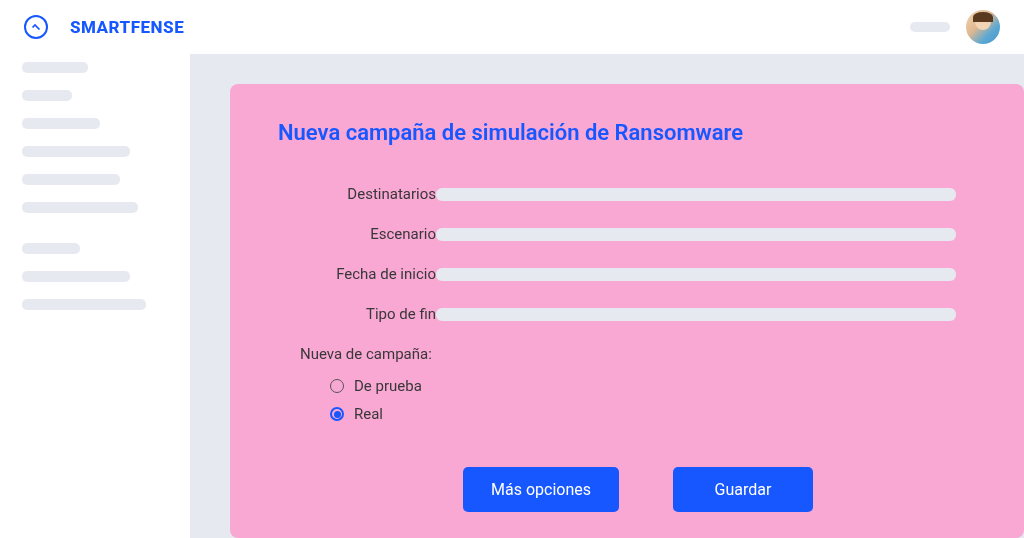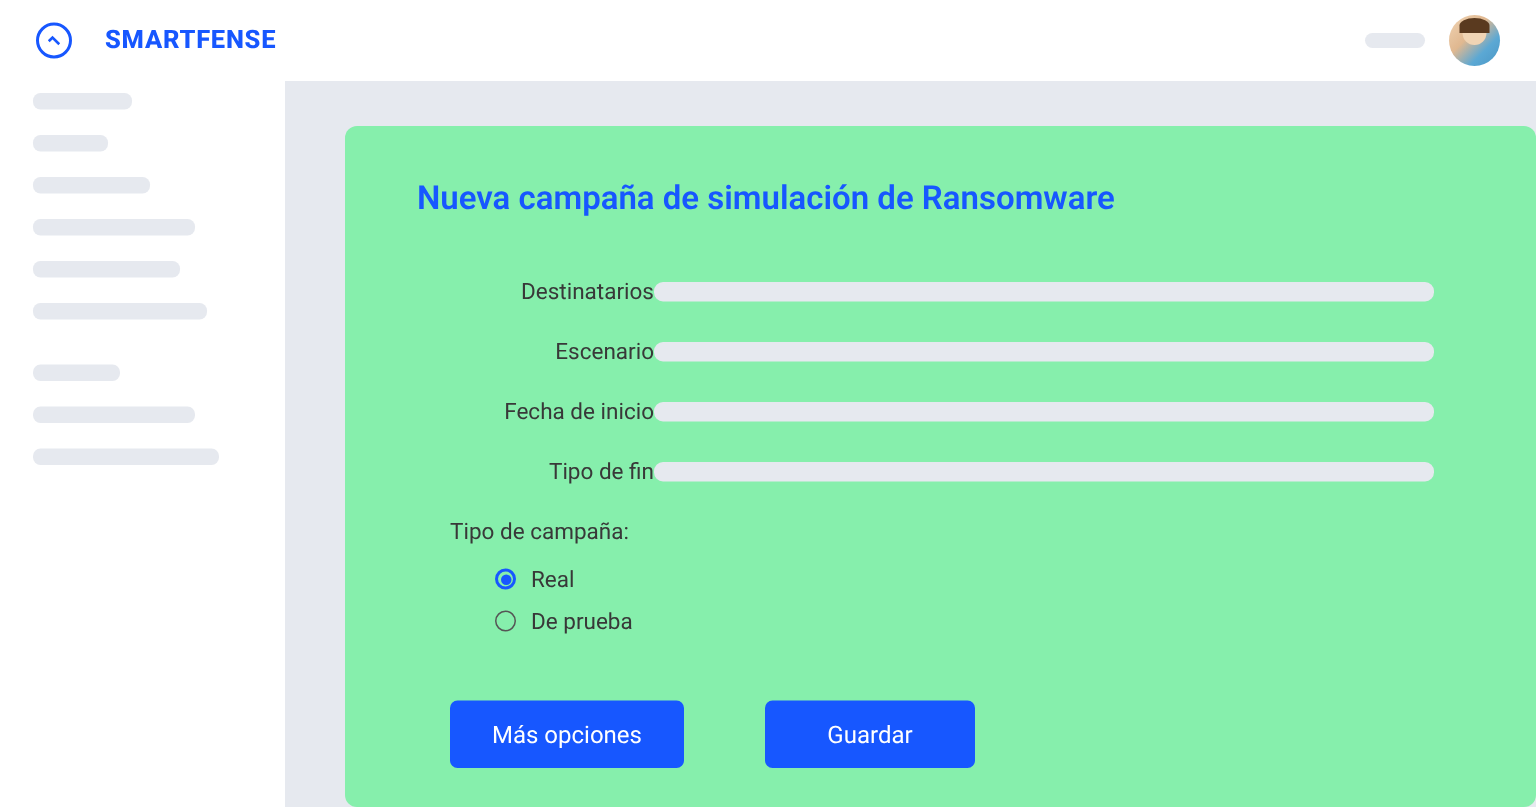--- a/index.html
+++ b/index.html
@@ -24,38 +24,38 @@
     .sidebar-item.w2 { width: 50px; }
     .sidebar-item.w3 { width: 78px; }
     .sidebar-item.w4 { width: 108px; }
     .sidebar-item.w5 { width: 98px; }
     .sidebar-item.w6 { width: 116px; }
     .sidebar-item.w7 { width: 58px; }
     .sidebar-item.w8 { width: 108px; }
     .sidebar-item.w9 { width: 124px; }
     
     .main { flex: 1; background: #e6e9ef; padding: 30px 0 0 40px; }
-    .card { background: #86efac; border-radius: 8px; padding: 36px 48px 40px 48px; height: 100%; }
+    .card { background: #f9a8d4; border-radius: 8px; padding: 36px 48px 40px 48px; height: 100%; }
     .card-title { color: #1757ff; font-size: 22px; font-weight: 600; margin-bottom: 40px; }
     
     .form { padding-left: 22px; }
     .form-row { display: flex; align-items: center; margin-bottom: 22px; }
     .form-label { color: #383838; font-size: 15px; width: 136px; flex-shrink: 0; text-align: right; }
     .form-input-placeholder { flex: 1; height: 13px; background: #e6e9ef; border-radius: 6px; margin-right: 20px; }
     
     .campaign-type-label { color: #383838; font-size: 15px; margin-bottom: 14px; }
     .radio-group { padding-left: 30px; }
     .radio-row { display: flex; align-items: center; gap: 10px; margin-bottom: 10px; cursor: pointer; }
     .radio { width: 14px; height: 14px; border-radius: 50%; flex-shrink: 0; }
     .radio.checked { border: 2px solid #1757ff; display: flex; align-items: center; justify-content: center; }
     .radio.checked::after { content: ''; width: 7px; height: 7px; background: #1757ff; border-radius: 50%; }
     .radio.unchecked { border: 1.5px solid #555; }
     .radio-label { color: #383838; font-size: 15px; }
     
-    .button-row { display: flex; gap: 54px; margin-top: 44px; }
+    .button-row { display: flex; justify-content: center; gap: 54px; margin-top: 44px; }
     .btn { background: #1757ff; color: #fff; border: none; padding: 13px 28px; font-size: 16px; border-radius: 5px; cursor: pointer; font-family: inherit; min-width: 140px; }
   </style>
 </head>
 <body>
 
 <div class="header">
   <div class="logo">
     <span class="logo-icon">
       <svg viewBox="0 0 24 24" fill="none" stroke="#1757ff" stroke-width="3.5">
           <path d="M5 13 L10 8 L19 17"></path>
@@ -101,29 +101,29 @@
         </div>
         <div class="form-row">
           <label class="form-label">Fecha de inicio</label>
           <div class="form-input-placeholder"></div>
         </div>
         <div class="form-row">
           <label class="form-label">Tipo de fin</label>
           <div class="form-input-placeholder"></div>
         </div>
 
-        <div class="campaign-type-label">Tipo de campaña:</div>
+        <div class="campaign-type-label">Nueva de campaña:</div>
         <div class="radio-group">
+          <div class="radio-row">
+            <span class="radio unchecked"></span>
+            <span class="radio-label">De prueba</span>
+          </div>
           <div class="radio-row">
             <span class="radio checked"></span>
             <span class="radio-label">Real</span>
-          </div>
-          <div class="radio-row">
-            <span class="radio unchecked"></span>
-            <span class="radio-label">De prueba</span>
           </div>
         </div>
 
         <div class="button-row">
           <button class="btn">Más opciones</button>
           <button class="btn">Guardar</button>
         </div>
       </div>
     </div>
   </main>

